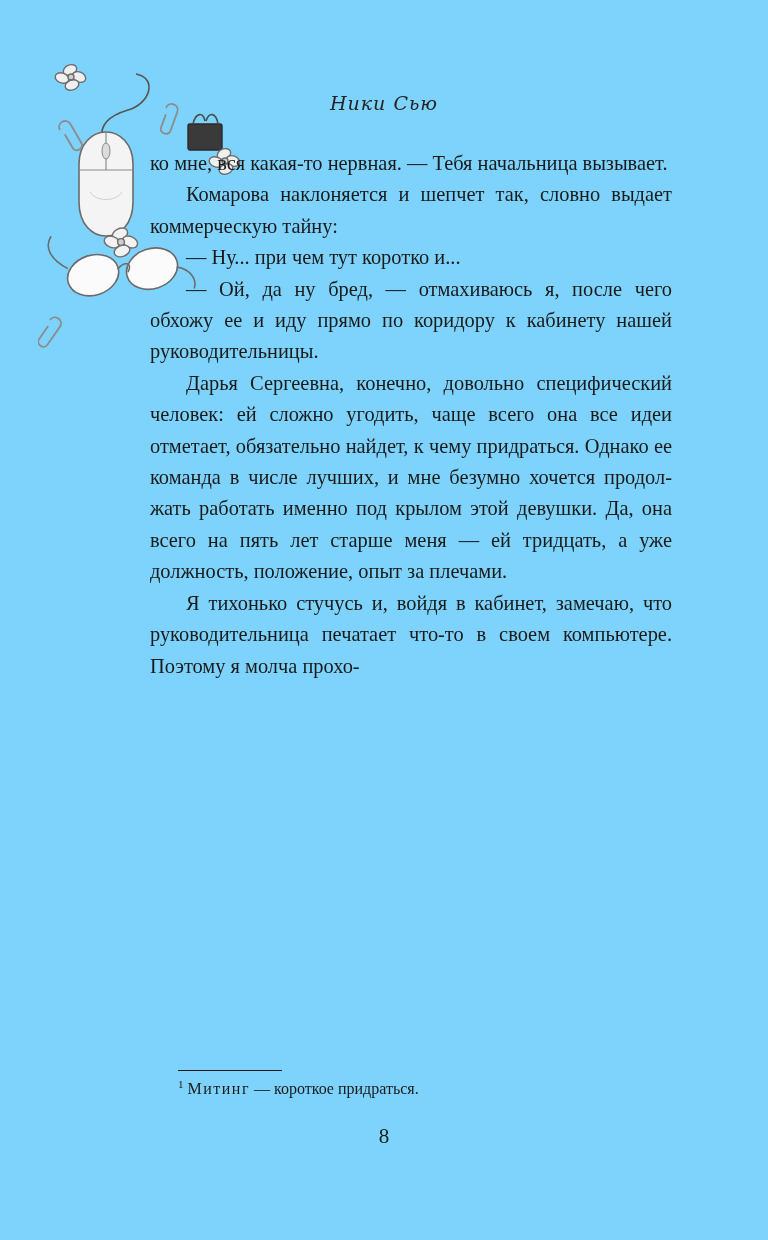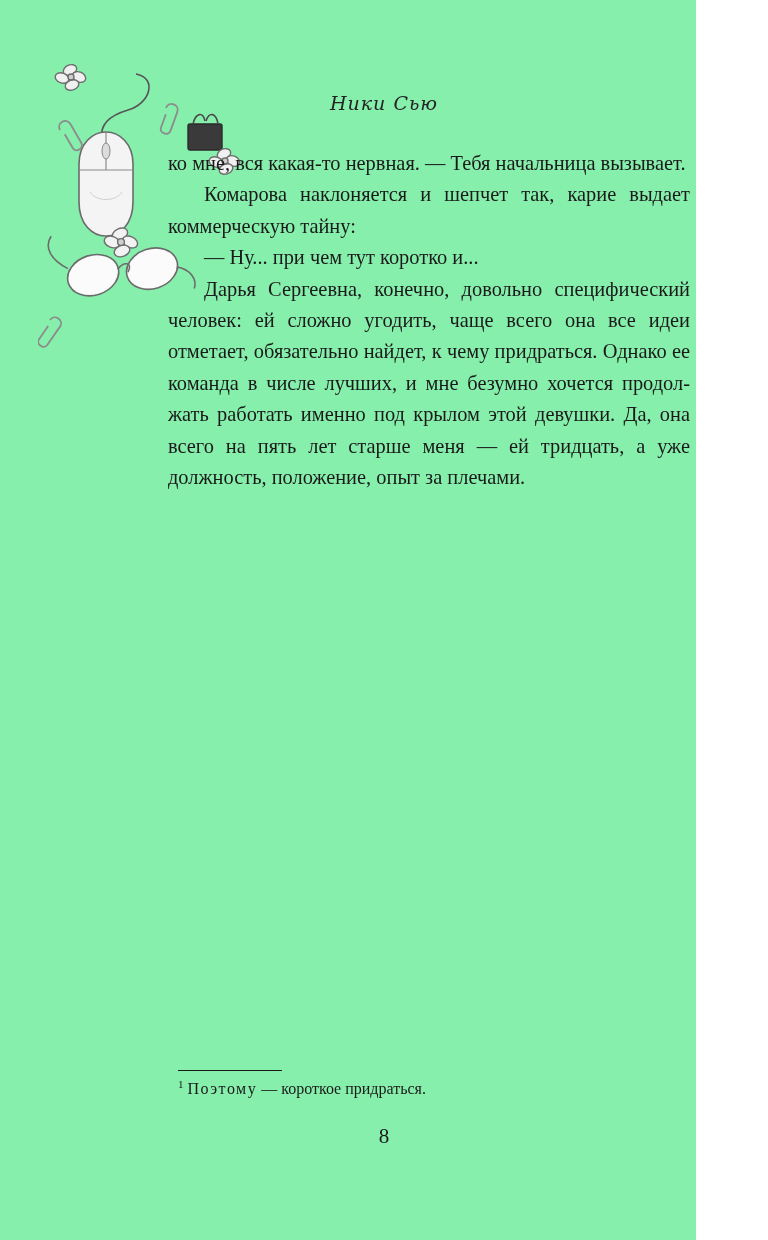--- a/index.html
+++ b/index.html
@@ -2,23 +2,23 @@
 <html lang="ru"><head>
 <meta charset="utf-8">
 <style>
   html, body {
     margin: 0;
     padding: 0;
     background: #ffffff;
   }
   .page {
     position: relative;
-    width: 696px;
+    width: 768px;
     height: 1240px;
-    background: #86efac;
+    background: #7dd3fc;
     overflow: hidden;
     font-family: "Liberation Serif", "DejaVu Serif", serif;
     color: #1a1a1a;
   }
 
   
   .running-head {
     position: absolute;
     top: 92px;
     left: 0;
@@ -37,21 +37,21 @@
     left: 38px;
     top: 52px;
     width: 215px;
     height: 320px;
     pointer-events: none;
   }
 
   
   .text-block {
     position: absolute;
-    left: 168px;
+    left: 150px;
     top: 148px;
     width: 522px;
     font-size: 20.4px;
     line-height: 31.4px;
     text-align: justify;
     text-justify: inter-word;
     hyphens: manual;
   }
   .text-block p {
     margin: 0;
@@ -173,27 +173,29 @@
 
         <g transform="translate(12,268) rotate(35)">
           <path d="M0 0 C 0 -8, 12 -8, 12 0 L12 22 C 12 28, 2 28, 2 22 L2 6" stroke="#8c8c8c" stroke-width="1.8" fill="none"></path>
         </g>
       </g>
     </svg>
   </div>
 
   <div class="text-block">
     <p class="noindent">ко мне, вся какая-то нервная. — Тебя началь­ница вызывает.</p>
-    <p>Комарова наклоняется и шепчет так, карие выдает коммерческую тайну:</p>
+    <p>Комарова наклоняется и шепчет так, словно выдает коммерческую тайну:</p>
     <p>— Ну... при чем тут коротко и...</p>
+    <p>— Ой, да ну бред, — отмахиваюсь я, после чего обхожу ее и иду прямо по коридору к ка­бинету нашей руководительницы.</p>
     <p>Дарья Сергеевна, конечно, довольно специ­фический человек: ей сложно угодить, ча­ще всего она все идеи отметает, обязательно найдет, к чему придраться. Однако ее команда в числе лучших, и мне безумно хочется продол­жать работать именно под крылом этой девуш­ки. Да, она всего на пять лет старше меня — ей тридцать, а уже должность, положение, опыт за плечами.</p>
+    <p>Я тихонько стучусь и, войдя в кабинет, за­мечаю, что руководительница печатает что-то в своем компьютере. Поэтому я молча прохо-</p>
   </div>
 
   <div class="footnote-rule"></div>
   <div class="footnote">
     <sup>1</sup>
-    <span class="term">Поэтому</span>
+    <span class="term">Митинг</span>
     <span>— короткое придраться.</span>
   </div>
 
   <div class="folio">8</div>
 
 </div>
 
 </body></html>

